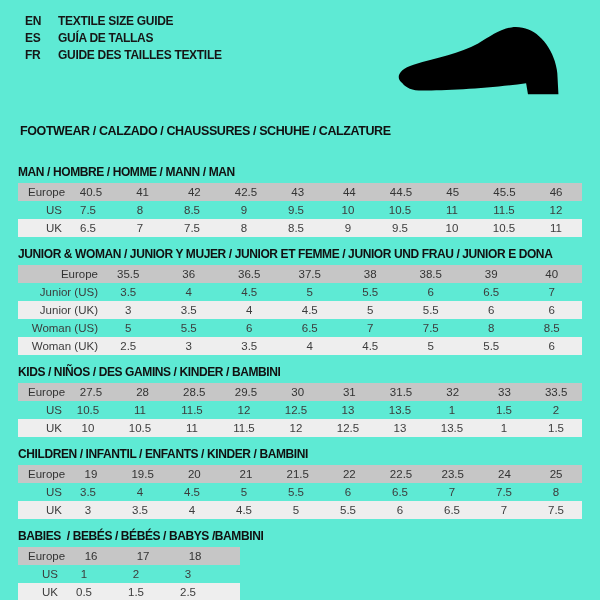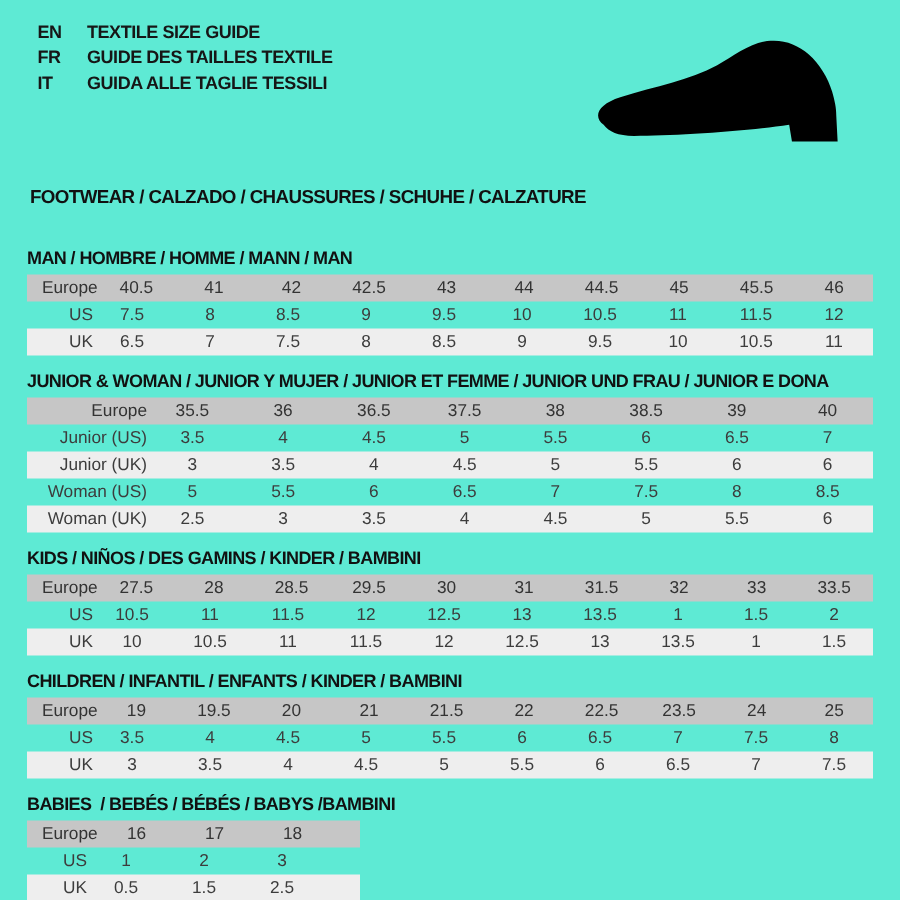--- a/index.html
+++ b/index.html
@@ -95,26 +95,26 @@
 <body>
 
 <div class="page">
 
   <div class="lang-block">
     <div class="lang-row">
       <span class="lang-code">EN</span>
       <span class="lang-label">TEXTILE SIZE GUIDE</span>
     </div>
     <div class="lang-row">
+      <span class="lang-code">ES</span>
+      <span class="lang-label">GUÍA DE TALLAS</span>
+    </div>
+    <div class="lang-row">
       <span class="lang-code">FR</span>
       <span class="lang-label">GUIDE DES TAILLES TEXTILE</span>
-    </div>
-    <div class="lang-row">
-      <span class="lang-code">IT</span>
-      <span class="lang-label">GUIDA ALLE TAGLIE TESSILI</span>
     </div>
   </div>
 
   <div class="shoe-wrap">
     <svg viewBox="0 0 200 78" xmlns="http://www.w3.org/2000/svg" aria-hidden="true">
       <path fill="#000" d="
         M 10 62
         C 2 56, 6 47, 22 42
         C 48 34, 72 30, 92 19
         C 104 12, 116 3, 128 1.5

